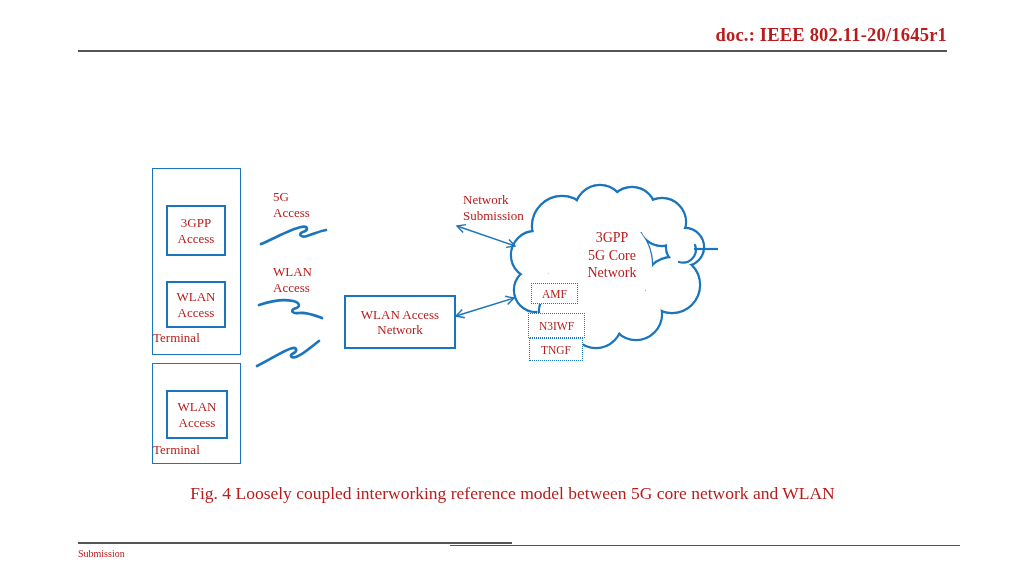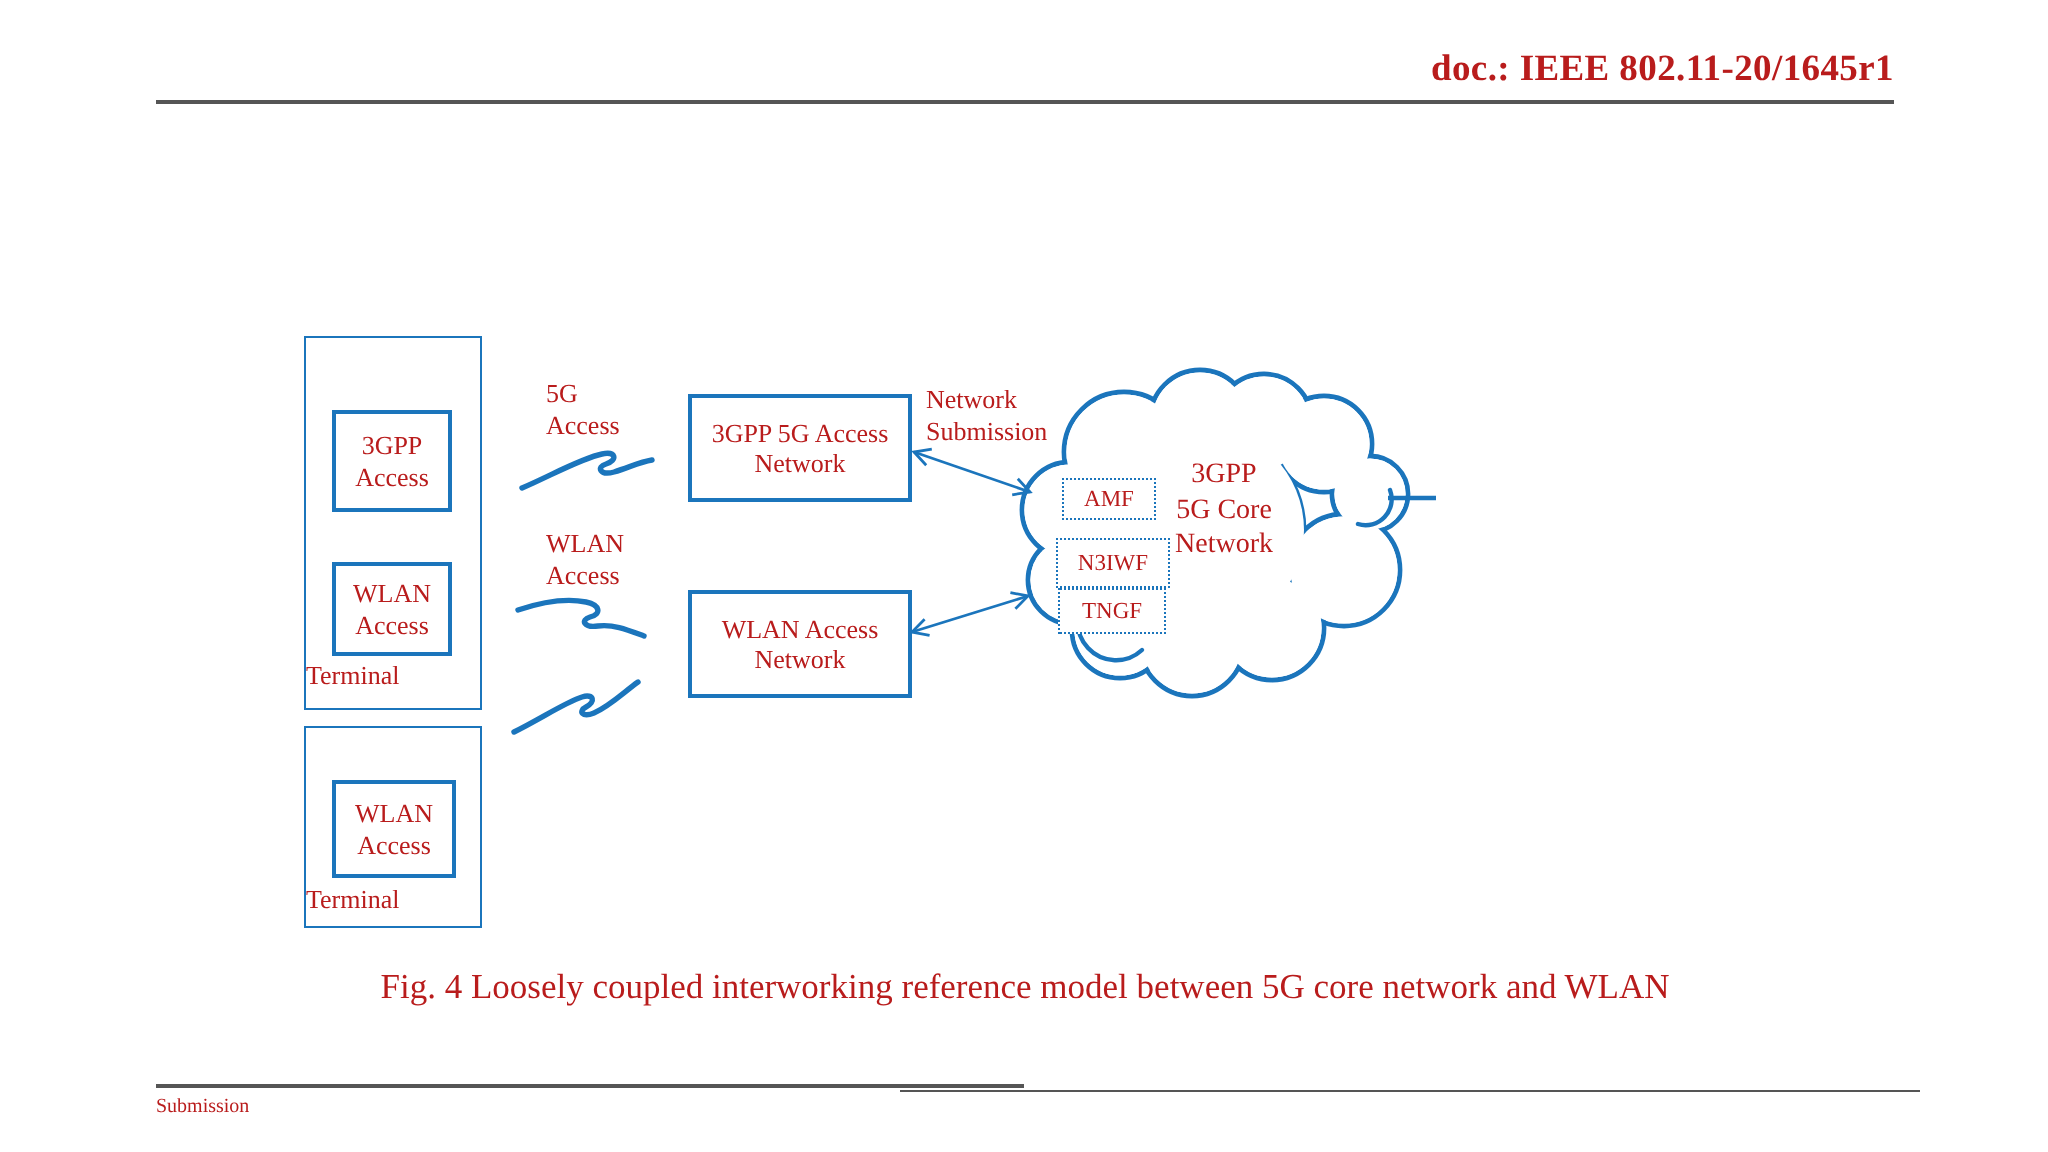--- a/index.html
+++ b/index.html
@@ -7,21 +7,21 @@
          font-family:"Liberation Serif","DejaVu Serif",serif;color:#b91c1c;}
   .hrule{position:absolute;background:#555555;}
   .hdr-text{position:absolute;top:25px;right:77px;font-weight:bold;font-size:18.5px;letter-spacing:.2px;}
   .bluebox{position:absolute;border:2.2px solid #1B75BC;background:#fff;
            display:flex;align-items:center;justify-content:center;text-align:center;
            font-size:13px;line-height:15.5px;}
   .outerbox{position:absolute;border:1.4px solid #1B75BC;background:transparent;}
   .netbox{border-width:2px;}
   .dottedbox{position:absolute;border:1.5px dotted #1B75BC;background:#fff;
              display:flex;align-items:center;justify-content:center;
-             font-size:11.5px;line-height:12px;}
+             font-size:11.5px;line-height:12px;margin-top:44px;}
   .lbl{position:absolute;font-size:13px;line-height:16px;}
   .inbox-lbl{position:absolute;font-size:13px;margin-top:38px;}
   .center-lbl{position:absolute;width:100%;text-align:left;font-size:13px;}
   .core-lbl{position:absolute;left:587px;top:229px;width:50px;text-align:center;
             font-size:14px;line-height:17.5px;}
   .caption{position:absolute;left:78px;top:483px;width:869px;text-align:center;font-size:17.5px;}
   .submission{position:absolute;left:78px;top:548px;font-size:10px;}
   svg.layer{position:absolute;left:0;top:0;width:1024px;height:576px;}
 </style>
 </head>
@@ -99,21 +99,20 @@
   <div class="outerbox" style="left:152px;top:363px;width:87px;height:99px;">
     <div class="inbox-lbl" style="left:17px;top:7px;">STA</div>
     <div class="bluebox" style="left:13px;top:26px;width:58px;height:45px;">WLAN Access</div>
     <div class="center-lbl" style="top:78px;">Terminal</div>
   </div>
 
   <div class="lbl" style="left:273px;top:189px;width:46px;">5G Access</div>
   <div class="lbl" style="left:273px;top:264px;width:50px;">WLAN Access</div>
   <div class="lbl" style="left:463px;top:192px;width:56px;">Network Submission</div>
 
-  <div class="bluebox netbox" style="left:344px;top:197px;width:108px;height:50px;">3GPP 5G Access Network</div>
   <div class="bluebox netbox" style="left:344px;top:295px;width:108px;height:50px;font-family:Liberation Serif, serif;">WLAN Access Network</div>
 
   <div class="core-lbl">3GPP 5G Core Network</div>
   <div class="dottedbox" style="left:531px;top:239px;width:45px;height:19px;">AMF</div>
   <div class="dottedbox" style="left:528px;top:269px;width:55px;height:23px;">N3IWF</div>
   <div class="dottedbox" style="left:529px;top:294px;width:52px;height:21px;">TNGF</div>
 
 
   <div class="caption">Fig. 4 Loosely coupled interworking reference model between 5G core network and WLAN</div>
 

